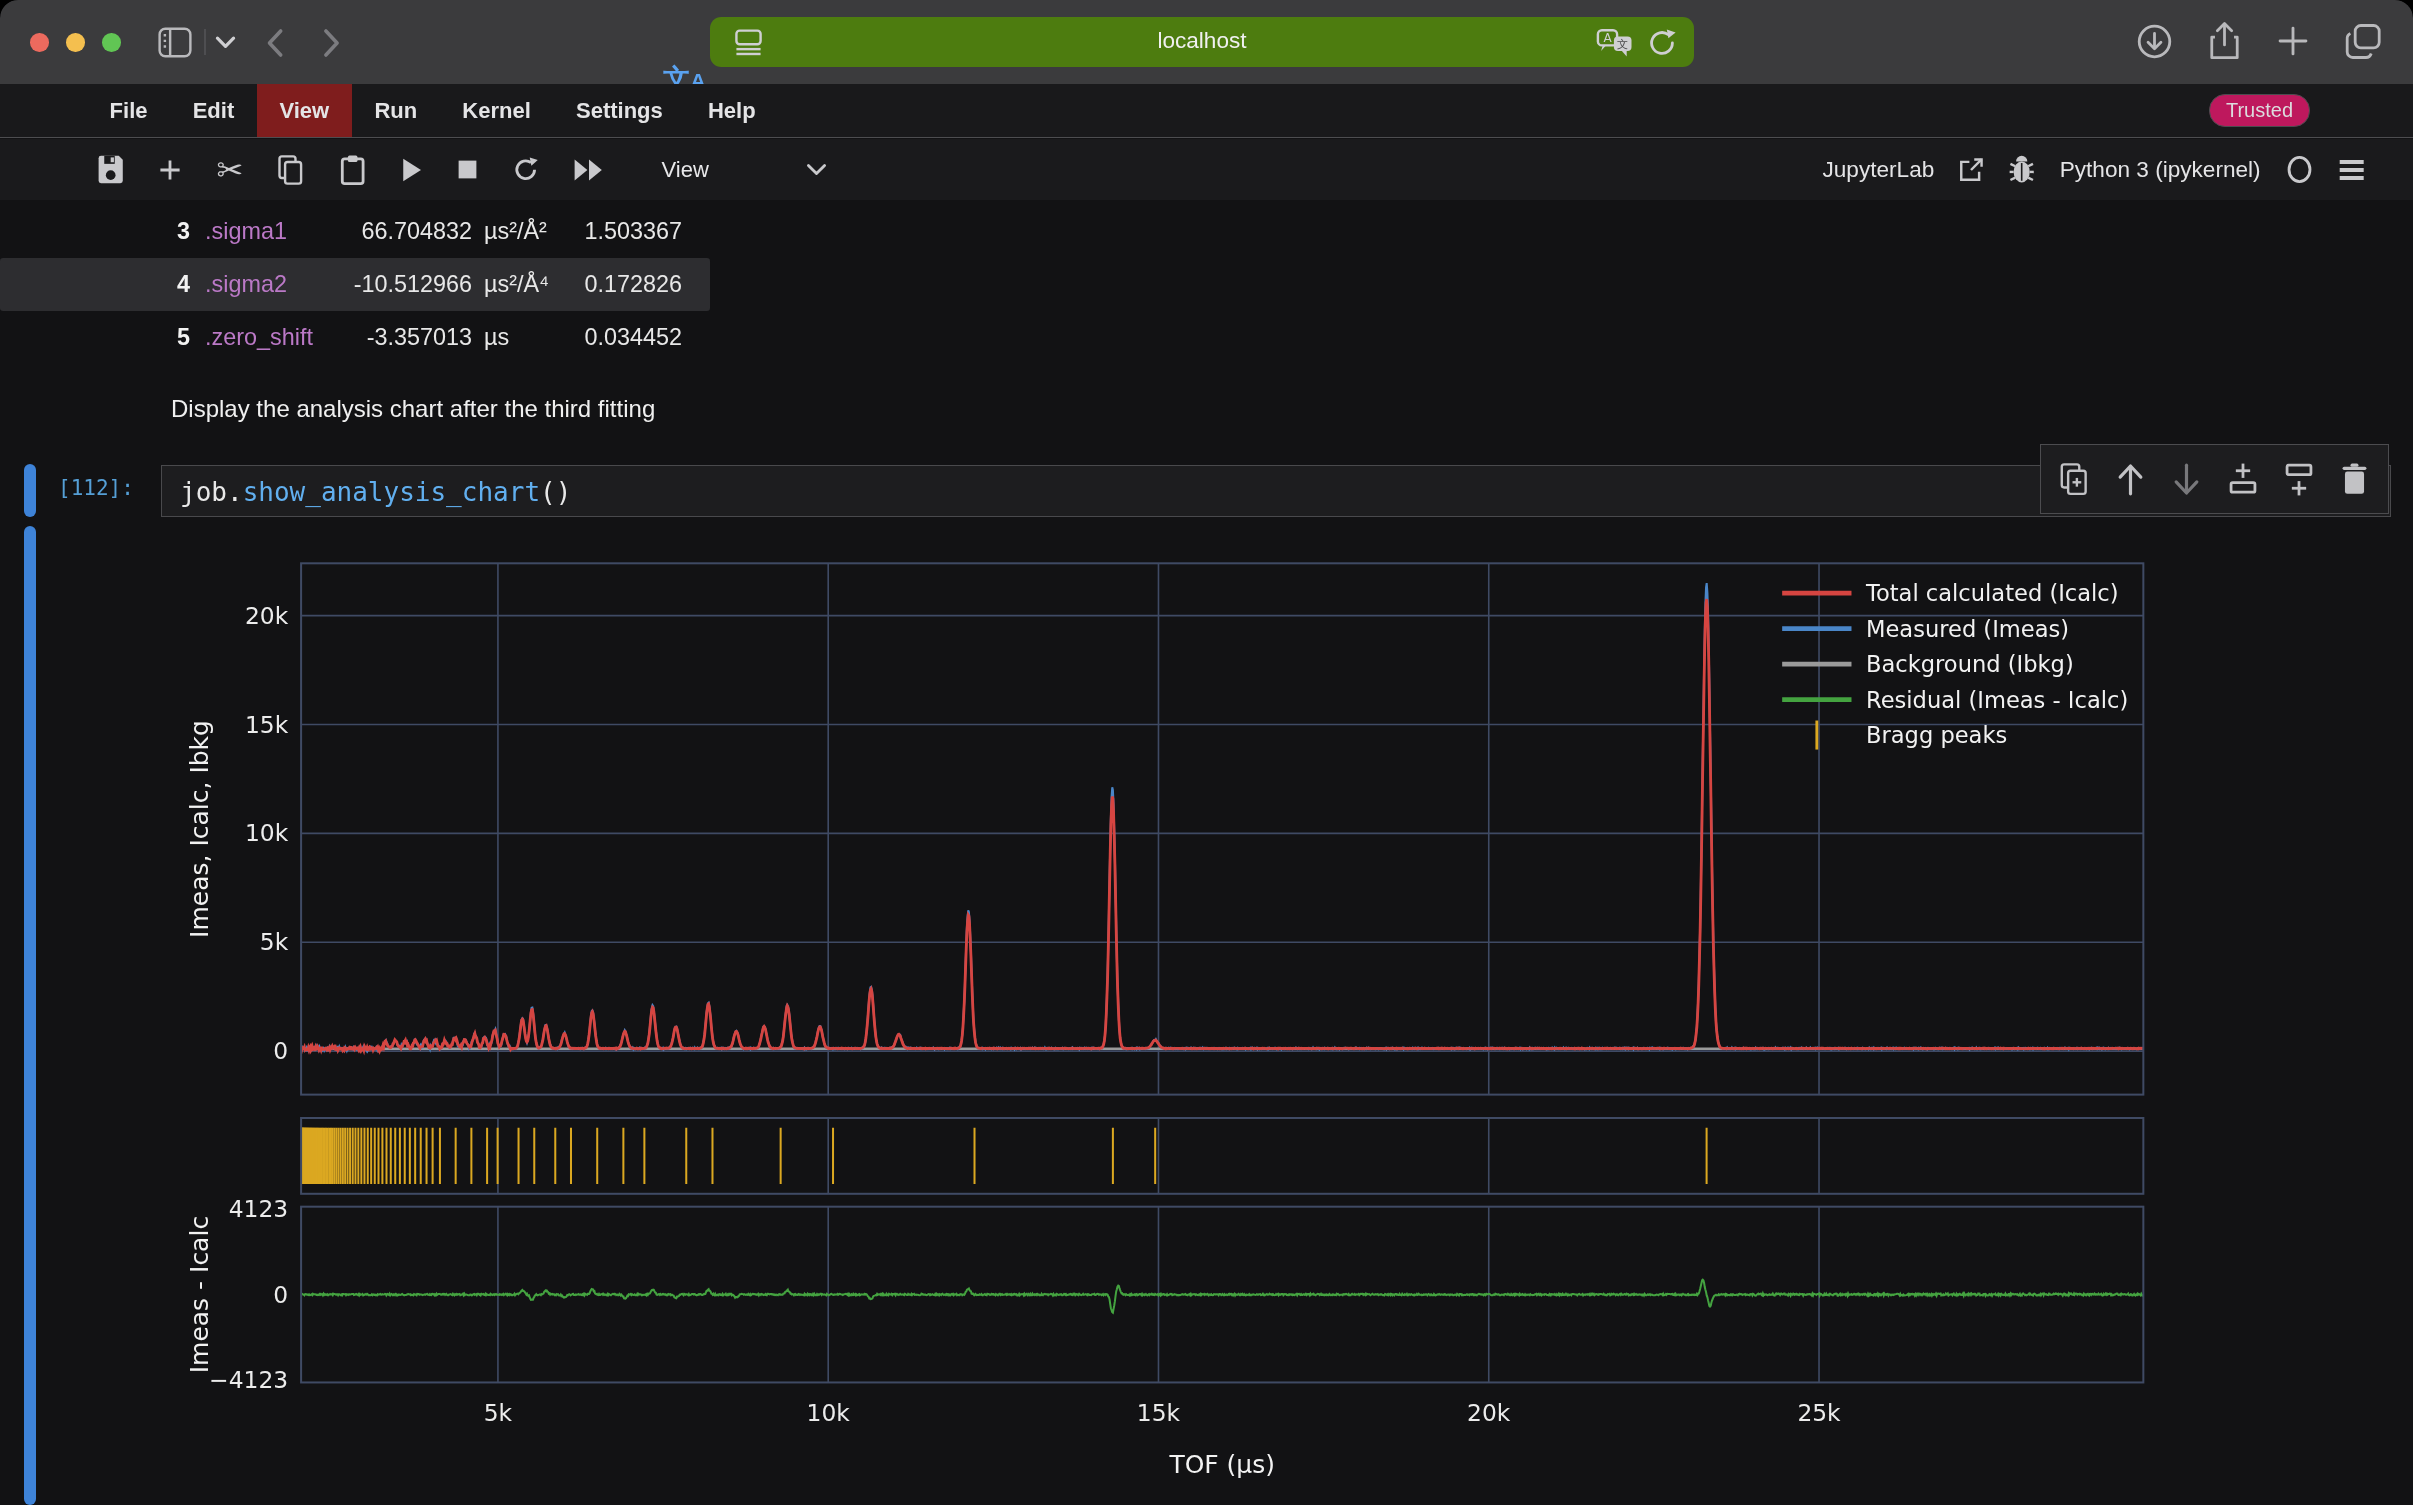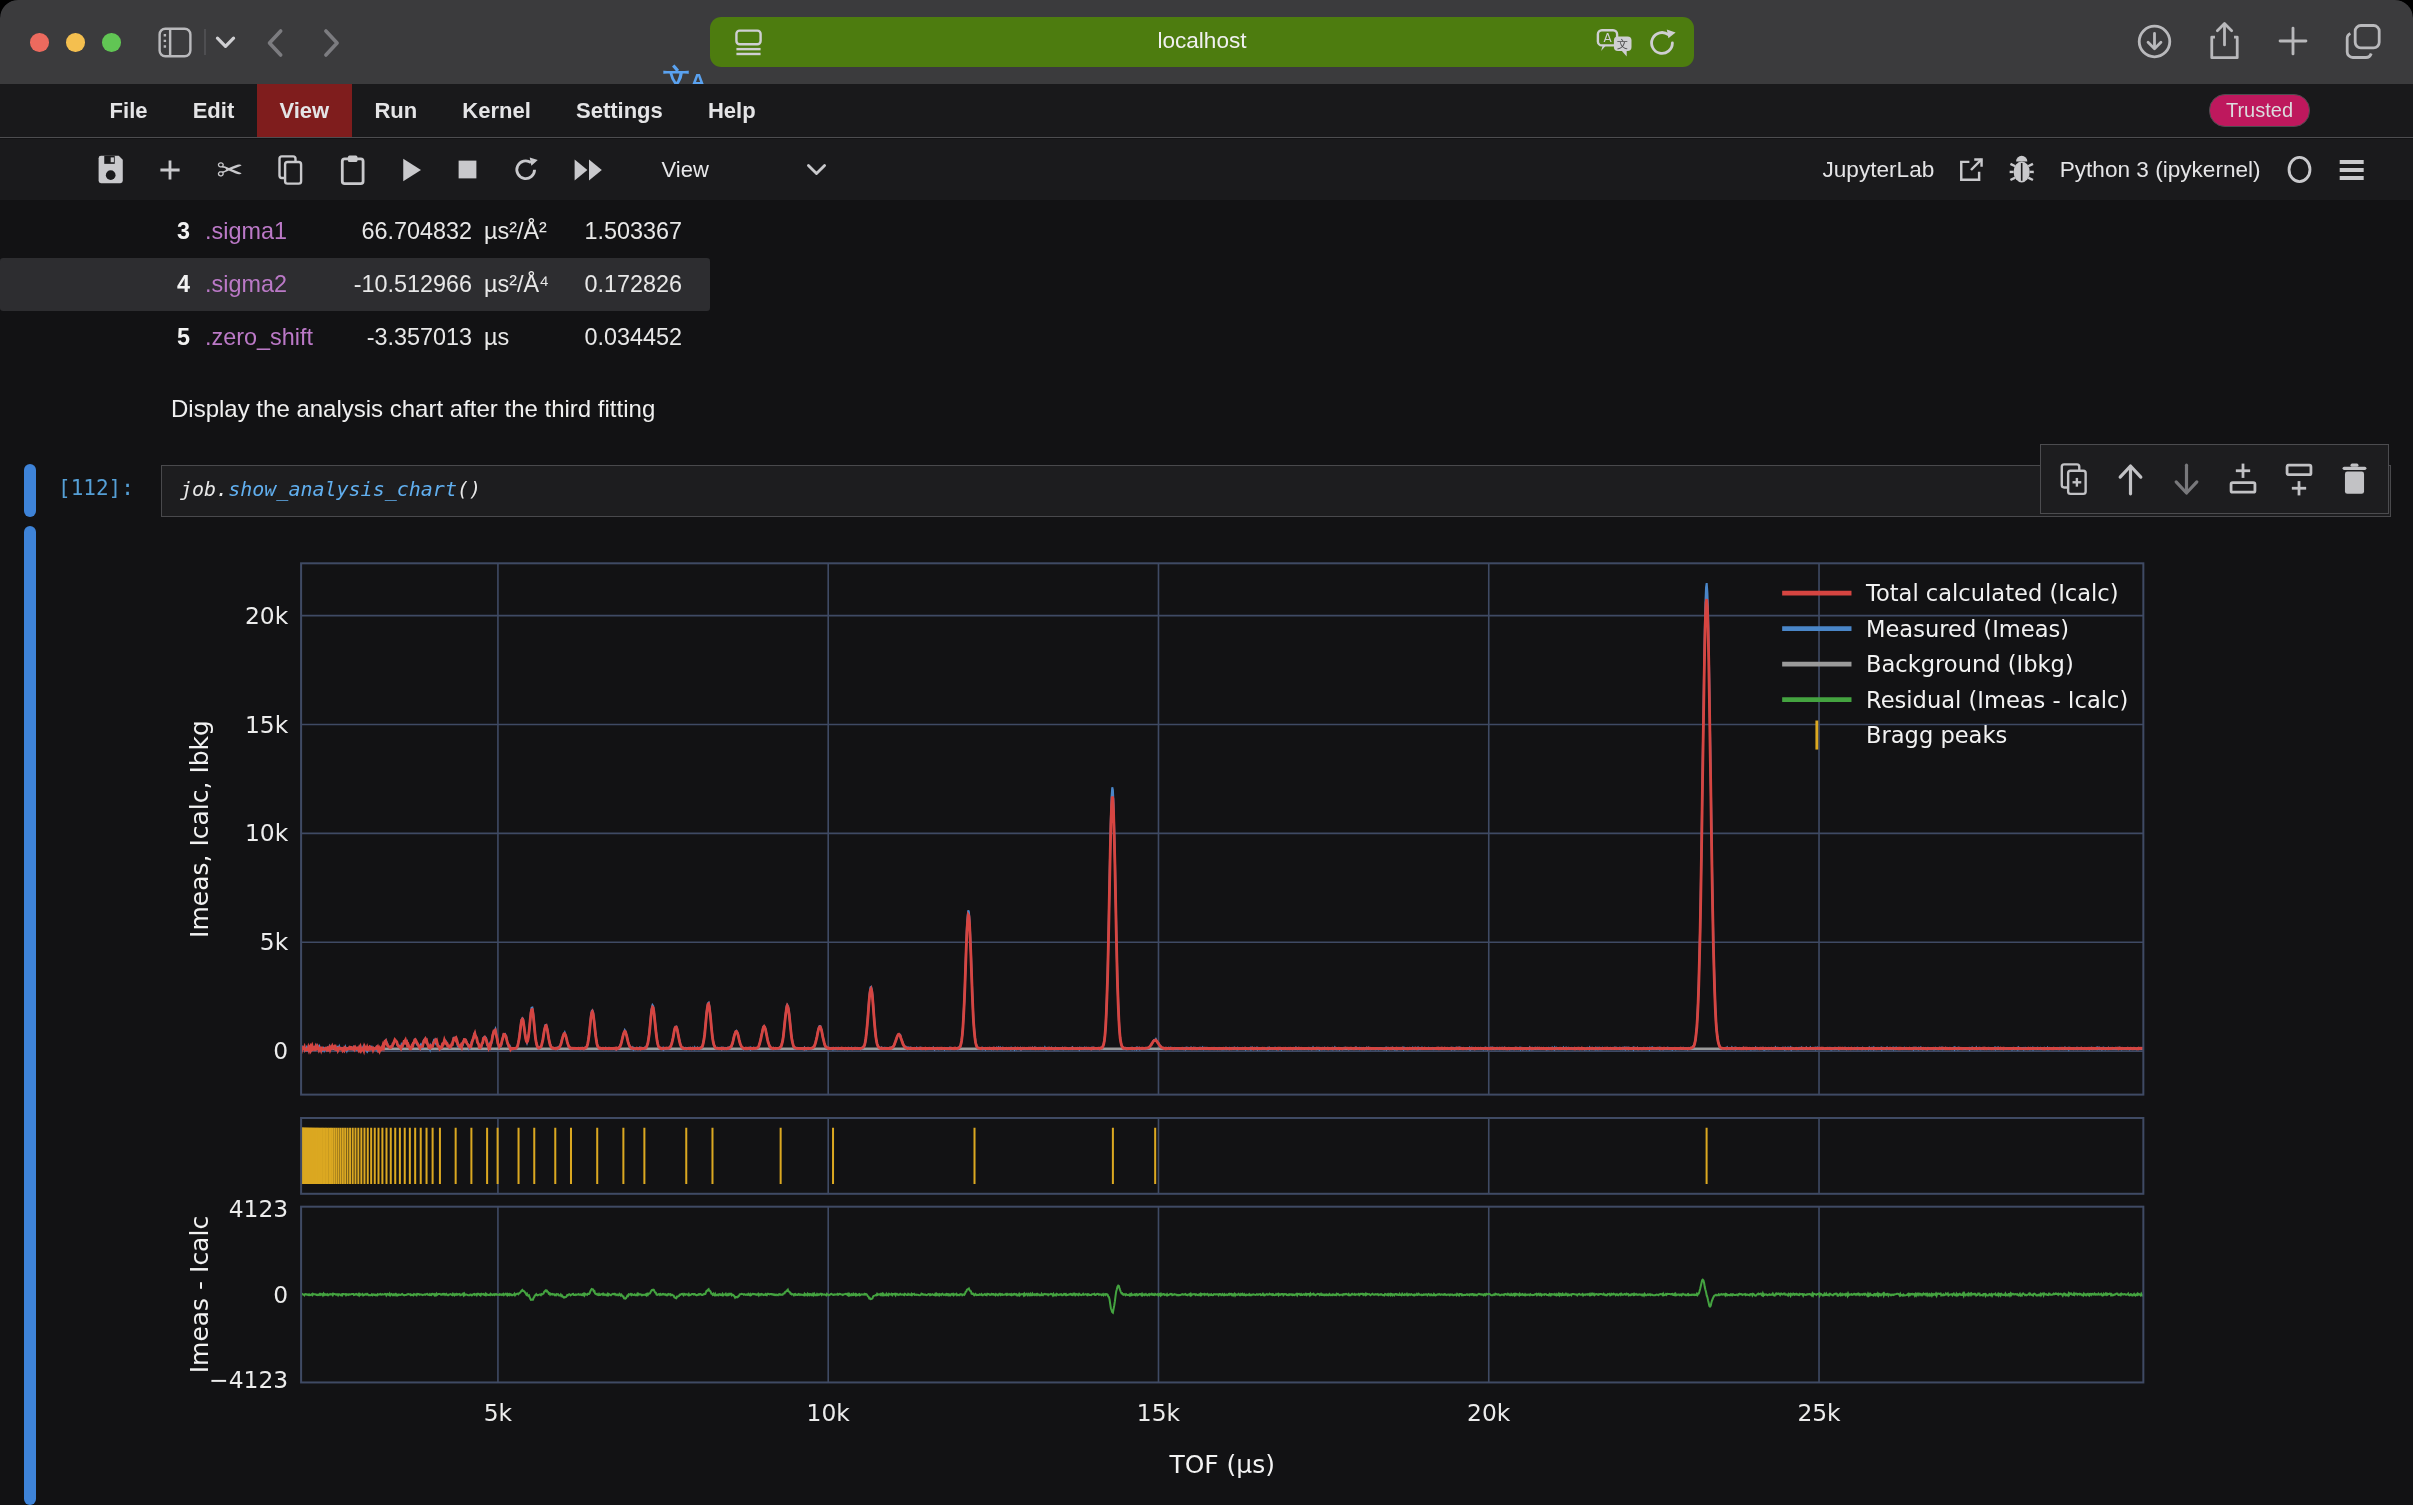--- a/index.html
+++ b/index.html
@@ -38,21 +38,21 @@
   .prow.hl{background:#2d2d30;border-radius:3.2px;}
   .pidx{position:absolute;left:161px;width:29px;text-align:right;font-weight:bold;color:#f2f2f2;}
   .pname{position:absolute;left:205px;color:#bb79c7;}
   .pval{position:absolute;left:307px;width:165px;text-align:right;}
   .punits{position:absolute;left:484px;}
   .perr{position:absolute;left:557px;width:125px;text-align:right;}
   #md-text{position:absolute;left:171px;top:195px;color:#f0f0f0;font-size:24px;}
   .collapser{position:absolute;left:24px;width:12px;border-radius:6.5px;background:#3e83d8;}
   #cell-box{position:absolute;left:161px;top:265px;width:2228px;height:50px;background:#1d1d1f;border:1.6px solid #49494c;}
   #cell-prompt{position:absolute;left:58px;top:276px;width:95px;color:#559fd6;font-family:"DejaVu Sans Mono",monospace;font-size:21px;}
-  #cell-code{position:absolute;left:18px;top:11.3px;font-family:"DejaVu Sans Mono",monospace;font-size:20px;color:#e8e8e8;white-space:pre;font-style:italic;}
+  #cell-code{position:absolute;left:18px;top:11.3px;font-family:"DejaVu Sans Mono",monospace;font-size:26px;color:#e8e8e8;white-space:pre;}
   #cell-code .func{color:#61afef;}
   #cell-toolbar{position:absolute;right:24px;top:244px;height:68px;display:flex;align-items:center;gap:21px;padding:0 16px;background:#1d1d1f;border:1.6px solid #4c4c4f;}
   .cbtn{display:flex;align-items:center;justify-content:center;width:35px;height:48px;}
   #chart-wrap{position:absolute;left:0;top:323px;width:2413px;height:982px;}
   svg text{font-family:"DejaVu Sans",sans-serif;}
   .axis-tick{fill:#ececec;font-size:29px;}
   .axis-label{fill:#f2f2f2;font-size:31px;}
   .legend-text{fill:#f2f2f2;font-size:28px;}
 </style>
 </head>

